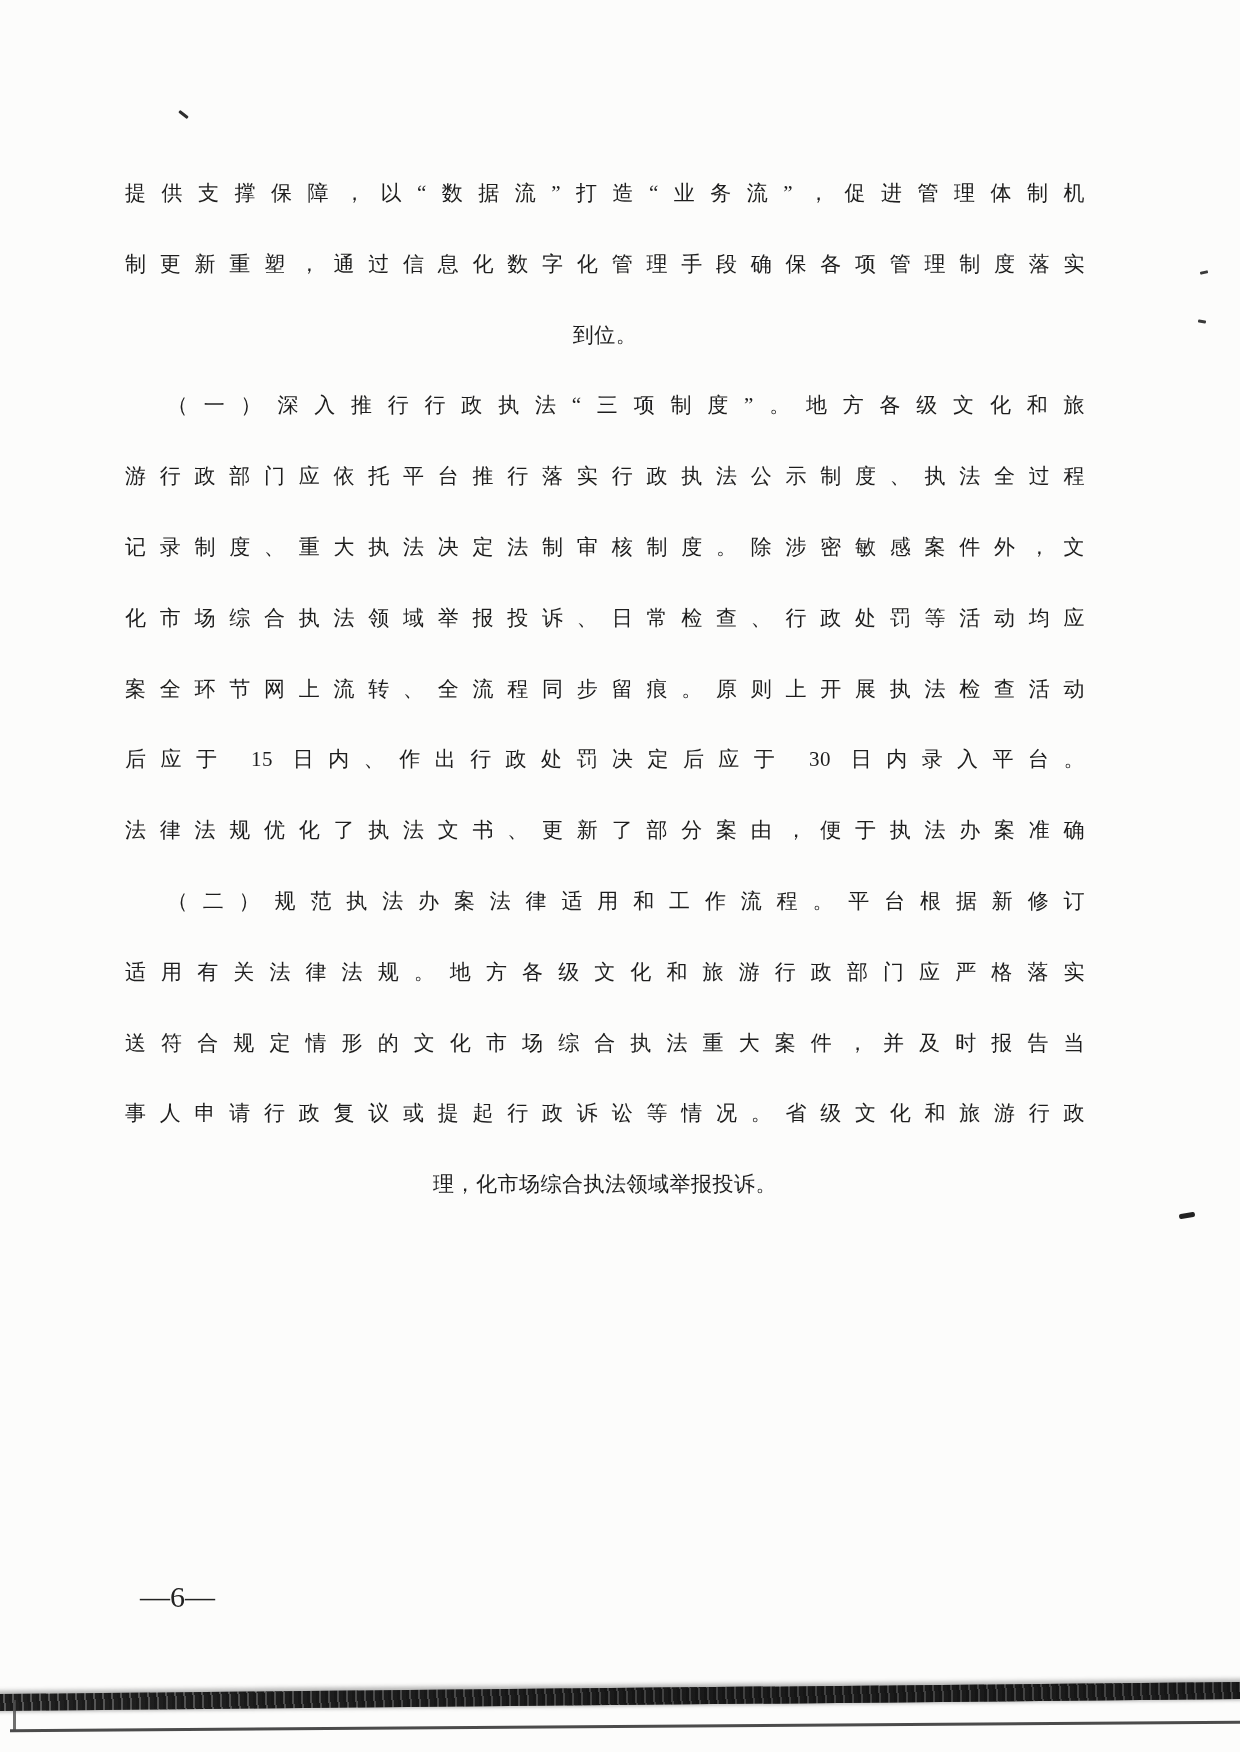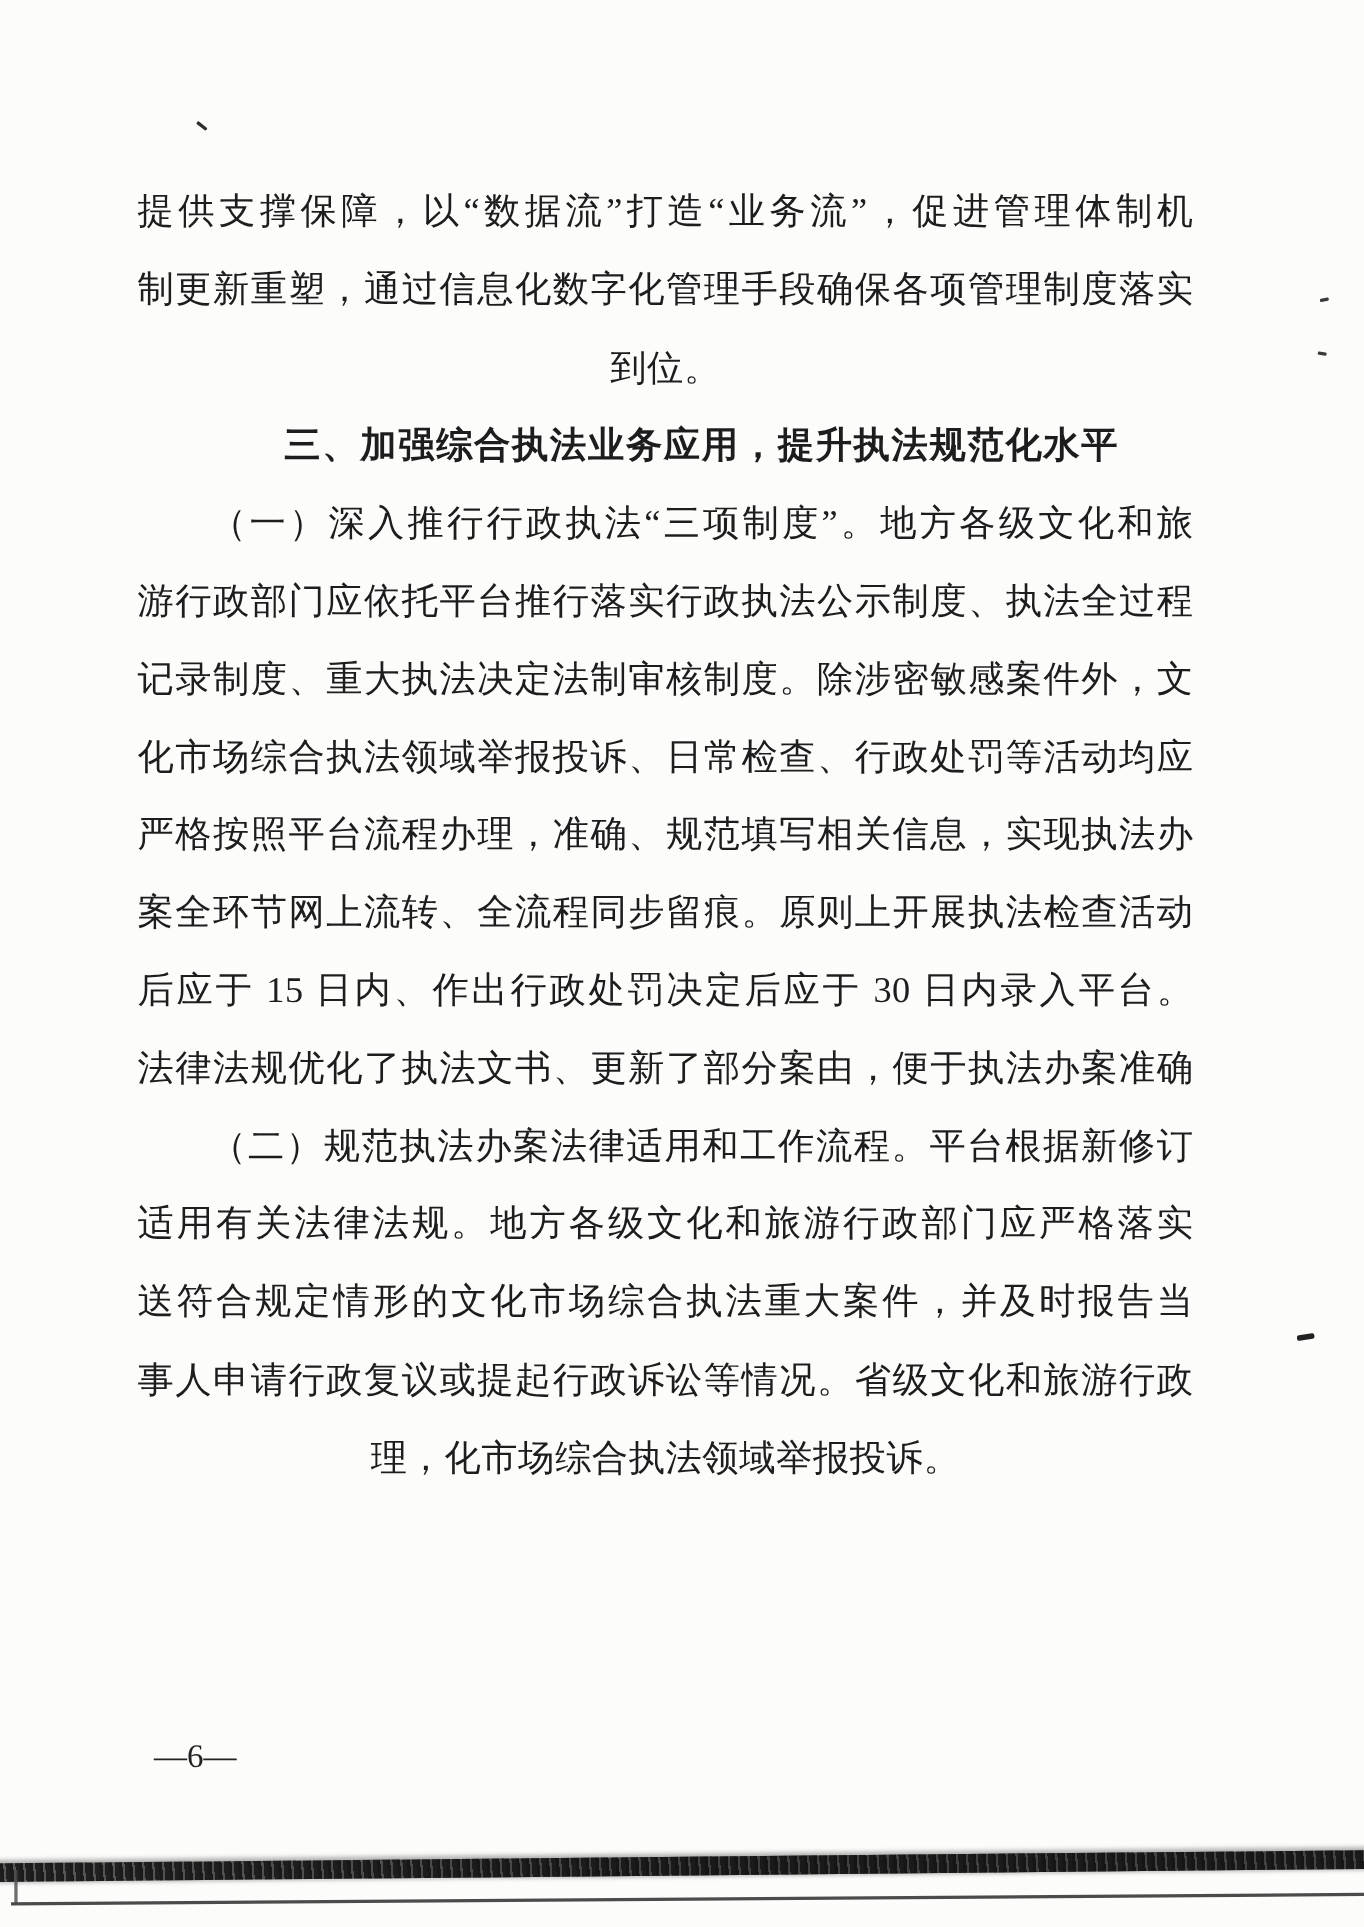--- a/index.html
+++ b/index.html
@@ -14,21 +14,21 @@
     background: #fcfcfb;
     overflow: hidden;
     font-family: "Liberation Serif", "DejaVu Serif", serif;
     color: #1d1d1d;
   }
   .text-block {
     position: absolute;
     left: 125px;
     top: 158px;
     width: 960px;
-    font-size: 33px;
+    font-size: 21px;
     line-height: 70.8px;
     letter-spacing: 0.5px;
   }
   .line {
     text-align: center;
     white-space: nowrap;
   }
   .line.just {
     white-space: normal;
     text-align: justify;
@@ -101,26 +101,24 @@
 </style>
 </head>
 <body>
 
 <div class="page">
 
   <div class="text-block" id="text-block">
       <div class="line just">提供支撑保障，以“数据流”打造“业务流”，促进管理体制机</div>
       <div class="line just">制更新重塑，通过信息化数字化管理手段确保各项管理制度落实</div>
       <div class="line">到位。</div>
-      <div class="line heading indent">三、加强综合执法业务应用，提升执法规范化水平</div>
       <div class="line just indent">（一）深入推行行政执法“三项制度”。地方各级文化和旅</div>
       <div class="line just">游行政部门应依托平台推行落实行政执法公示制度、执法全过程</div>
       <div class="line just">记录制度、重大执法决定法制审核制度。除涉密敏感案件外，文</div>
       <div class="line just">化市场综合执法领域举报投诉、日常检查、行政处罚等活动均应</div>
-      <div class="line just">严格按照平台流程办理，准确、规范填写相关信息，实现执法办</div>
       <div class="line just">案全环节网上流转、全流程同步留痕。原则上开展执法检查活动</div>
       <div class="line just">后应于 15 日内、作出行政处罚决定后应于 30 日内录入平台。</div>
       <div class="line just">法律法规优化了执法文书、更新了部分案由，便于执法办案准确</div>
       <div class="line just indent">（二）规范执法办案法律适用和工作流程。平台根据新修订</div>
       <div class="line just">适用有关法律法规。地方各级文化和旅游行政部门应严格落实</div>
       <div class="line just">送符合规定情形的文化市场综合执法重大案件，并及时报告当</div>
       <div class="line just">事人申请行政复议或提起行政诉讼等情况。省级文化和旅游行政</div>
       <div class="line">理，化市场综合执法领域举报投诉。</div>
     </div>
 

